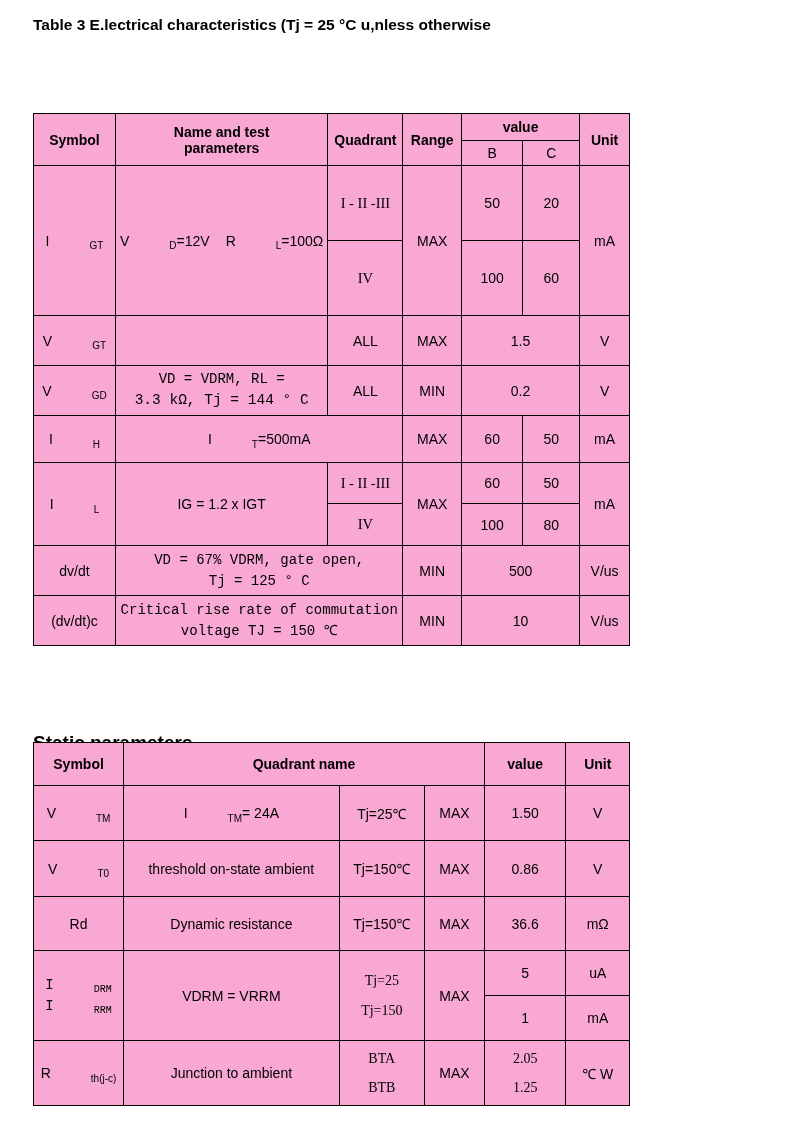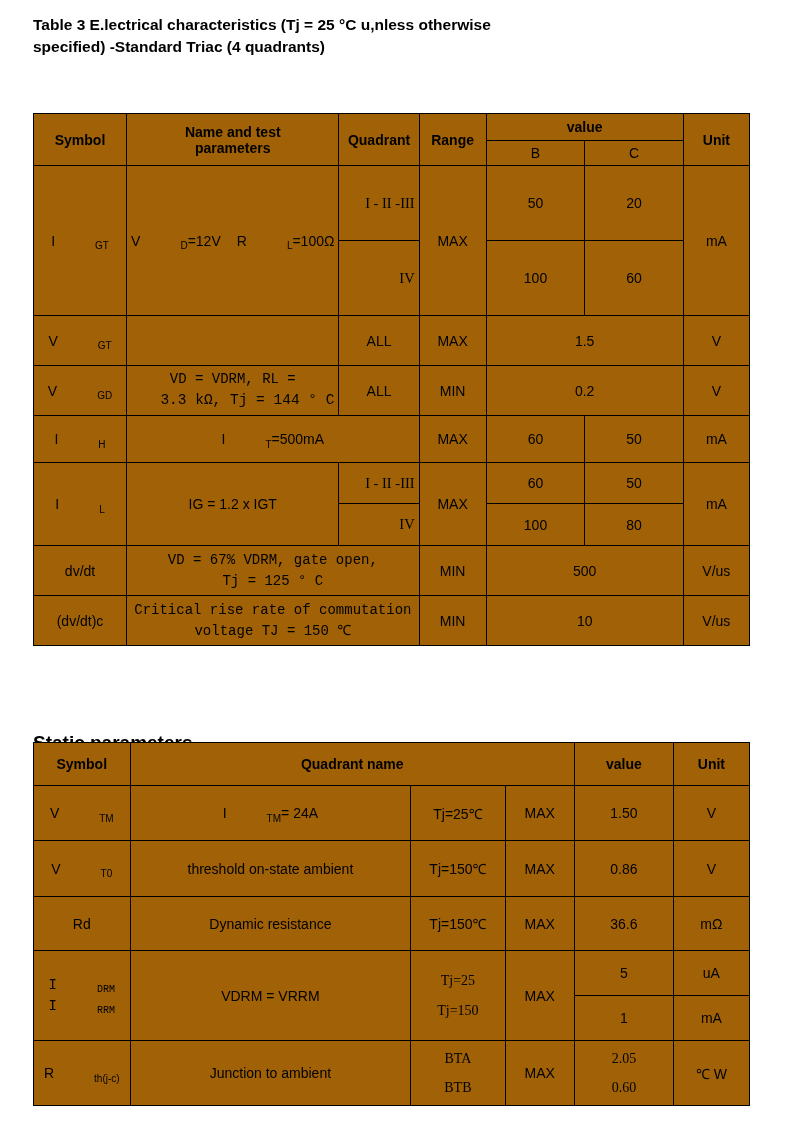--- a/index.html
+++ b/index.html
@@ -1,50 +1,49 @@
 <!DOCTYPE html>
 <html><head>
 <meta charset="utf-8">
 <style>
   html,body { margin:0; padding:0; background:#fff; }
   .page {
-    position:relative; width:750px; height:1147px; background:#fff;
+    position:relative; width:630px; height:1147px; background:#fff;
     font-family:"Liberation Sans", sans-serif; color:#000;
   }
   .doc-title {
     position:absolute; left:33px; top:14px; width:600px;
     font-size:15.5px; font-weight:bold; line-height:1.4;
   }
   .section-heading {
     position:absolute; left:33px; top:688px;
     font-size:19px; font-weight:bold;margin-top:44px;
   }
-  table { border-collapse:collapse; position:absolute; table-layout:fixed; background:#a16207; }
+  table { border-collapse:collapse; position:absolute; table-layout:fixed; background:#f9a8d4; }
   .t1 { left:33px; top:113px; }
   .t2 { left:33px; top:742px; }
   td {
     border:1px solid #000; text-align:center; vertical-align:middle;
     font-size:14px; padding:0 4px; overflow:hidden;
   }
   .hdr td, td.hdr { font-weight:bold; }
   td.subhdr { font-weight:normal; }
   sub { font-size:10px; line-height:0;margin-left:40px; }
-  .serif { font-family:"Liberation Serif", serif; font-size:14.5px;text-align:right; }
+  .serif { font-family:"Liberation Serif", serif; font-size:14.5px; }
   .gap { margin-left:16px; }
   .stack2 div { line-height:1.5;font-family:Liberation Mono, monospace; }
   .stack2wide div { line-height:2.1;font-family:Liberation Serif, serif; }
 </style>
 </head>
 <body>
 
 <div class="page">
 
   <div class="doc-title">
     <div>Table 3 E.lectrical characteristics (Tj = 25 °C u,nless otherwise</div>
-    <div>specified) -Standard Triac (4 quadrants)</div>
   </div>
 
   <table class="t1">
     <colgroup>
       <col style="width:97px">
         <col style="width:178px">
         <col style="width:82px">
       <col style="width:70px">
         <col style="width:112px">
         <col style="width:113px">
@@ -221,20 +220,20 @@
       <tr style="height:65px">
         <td><span>R</span><sub>th(j-c)</sub></td>
         <td>Junction to ambient</td>
         <td class="stack2wide">
           <div>BTA</div>
           <div>BTB</div>
         </td>
         <td>MAX</td>
         <td class="stack2wide">
           <div>2.05</div>
-          <div>0.60</div>
+          <div>1.25</div>
         </td>
         <td>℃ W</td>
       </tr>
     </tbody>
   </table>
 
 </div>
 
 </body></html>

